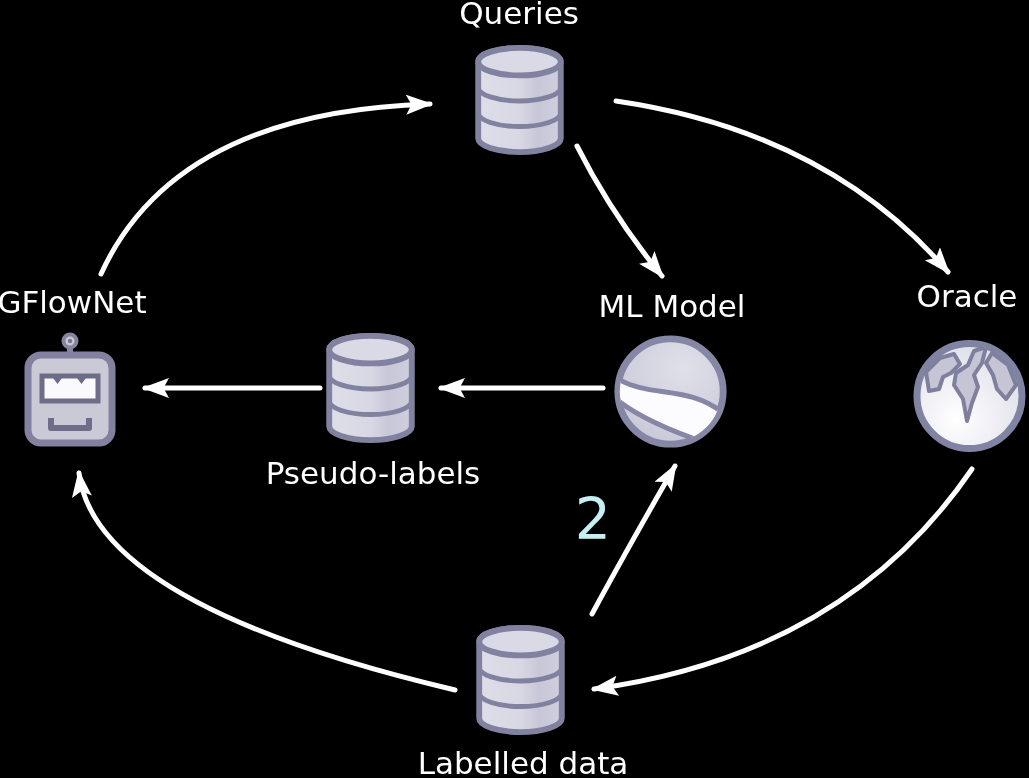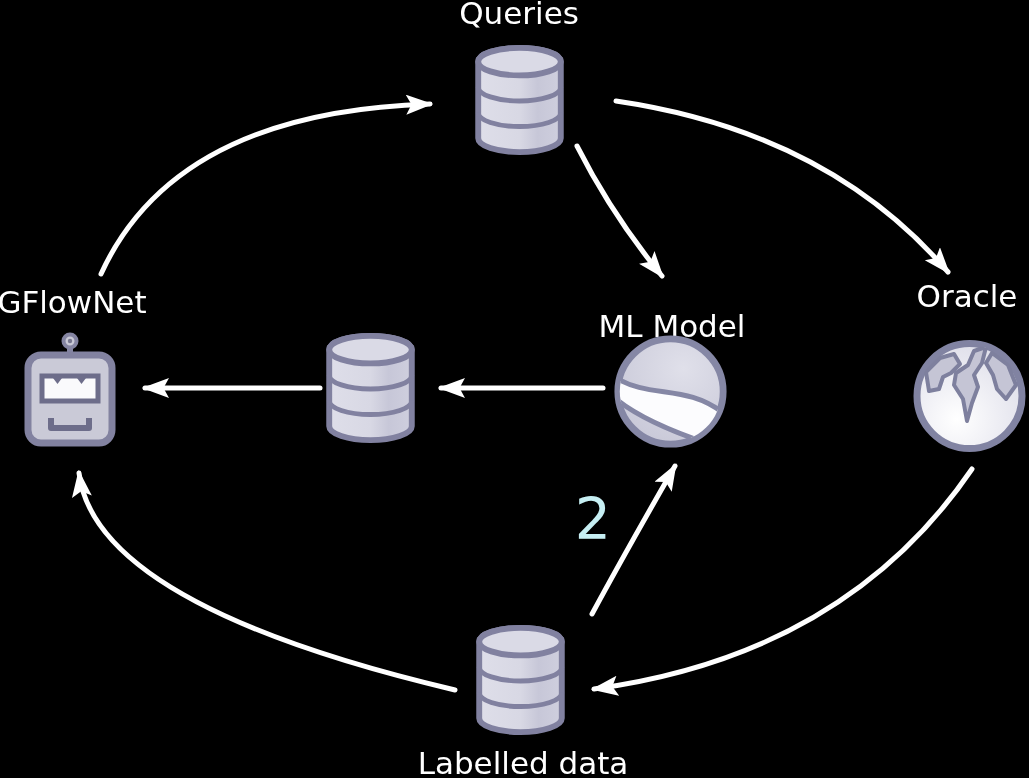--- a/index.html
+++ b/index.html
@@ -80,40 +80,41 @@
     <line x1="50" y1="12" x2="50" y2="26" stroke="#8585a2" stroke-width="6"></line>
     <circle cx="50" cy="11" r="6.5" fill="#c9c9d6" stroke="#8585a2" stroke-width="4"></circle>
     <circle cx="50" cy="11" r="2.2" fill="#77778f"></circle>
     <rect x="8" y="25" width="84" height="88" rx="13" fill="#cacad7" stroke="#8282a0" stroke-width="7"></rect>
     <rect x="22" y="46" width="56" height="25" fill="#fafafc" stroke="#6d6d8a" stroke-width="5"></rect>
     <path d="M33 48 l4.5 6 l4.5 -6 Z" fill="#6d6d8a"></path>
     <path d="M57 48 l4.5 6 l4.5 -6 Z" fill="#6d6d8a"></path>
     <path d="M31 88 L31 98 L69 98 L69 88" fill="none" stroke="#6d6d8a" stroke-width="6" stroke-linejoin="round"></path>
   </svg>
 
-  <div class="node-label" style="left:672px;top:308px">ML Model</div>
+  <div class="node-label" style="left:672px;top:288px">ML Model</div>
   <svg class="icon" style="left:612px;top:333px" viewBox="0 0 120 120" width="117" height="117">
     <circle cx="60" cy="60" r="54" fill="url(#sphGrad)" stroke="#8587a5" stroke-width="7"></circle>
     <g clip-path="url(#sphClip)">
       <path d="M2 45 C40 68 75 52 114 82 L100 114 C58 100 24 85 2 66 Z" fill="#fcfcfe"></path>
       <path d="M2 45 C40 68 75 52 114 82" fill="none" stroke="#8587a5" stroke-width="5"></path>
       <path d="M2 66 C24 85 58 100 100 114" fill="none" stroke="#8587a5" stroke-width="5"></path>
     </g>
   </svg>
 
   <div class="node-label" style="left:967px;top:278px">Oracle</div>
   <svg class="icon" style="left:912px;top:336px" viewBox="0 0 115 120" width="115" height="120">
     <circle cx="57.5" cy="60" r="52.5" fill="url(#glbGrad)" stroke="#8183a2" stroke-width="7"></circle>
     <g clip-path="url(#glbClip)" fill="#c5c5d5" stroke="#7e809e" stroke-width="4" stroke-linejoin="round">
       <path d="M14 36 L28 22 L42 18 L48 28 L39 37 L31 41 L27 53 L17 55 Z"></path>
       <path d="M44 37 L56 29 L62 15 L74 11 L70 27 L62 39 L66 51 L60 67 L55 85 L51 63 L42 49 Z"></path>
       <path d="M80 17 L96 29 L104 49 L94 63 L85 53 L81 39 L74 27 Z"></path>
     </g>
   </svg>
 
+  <div class="node-label" style="left:373px;top:455px">Pseudo-labels</div>
   <svg class="icon" style="left:323px;top:329px" viewBox="0 0 96 118" width="95" height="116">
     <path d="M6 21 A42 14 0 0 1 90 21 L90 99 A42 14 0 0 1 6 99 Z" fill="url(#cylGrad)" stroke="#8181a0" stroke-width="6" stroke-linejoin="round"></path>
     <path d="M6 47 A42 14 0 0 0 90 47" fill="none" stroke="#8181a0" stroke-width="5"></path>
     <path d="M6 73 A42 14 0 0 0 90 73" fill="none" stroke="#8181a0" stroke-width="5"></path>
     <ellipse cx="48" cy="21" rx="42" ry="14" fill="#dadae6" stroke="#8181a0" stroke-width="6"></ellipse>
   </svg>
 
   <div class="node-label" style="left:523px;top:745px">Labelled data</div>
   <svg class="icon" style="left:473px;top:621px" viewBox="0 0 96 118" width="95" height="116">
     <path d="M6 21 A42 14 0 0 1 90 21 L90 99 A42 14 0 0 1 6 99 Z" fill="url(#cylGrad)" stroke="#8181a0" stroke-width="6" stroke-linejoin="round"></path>

